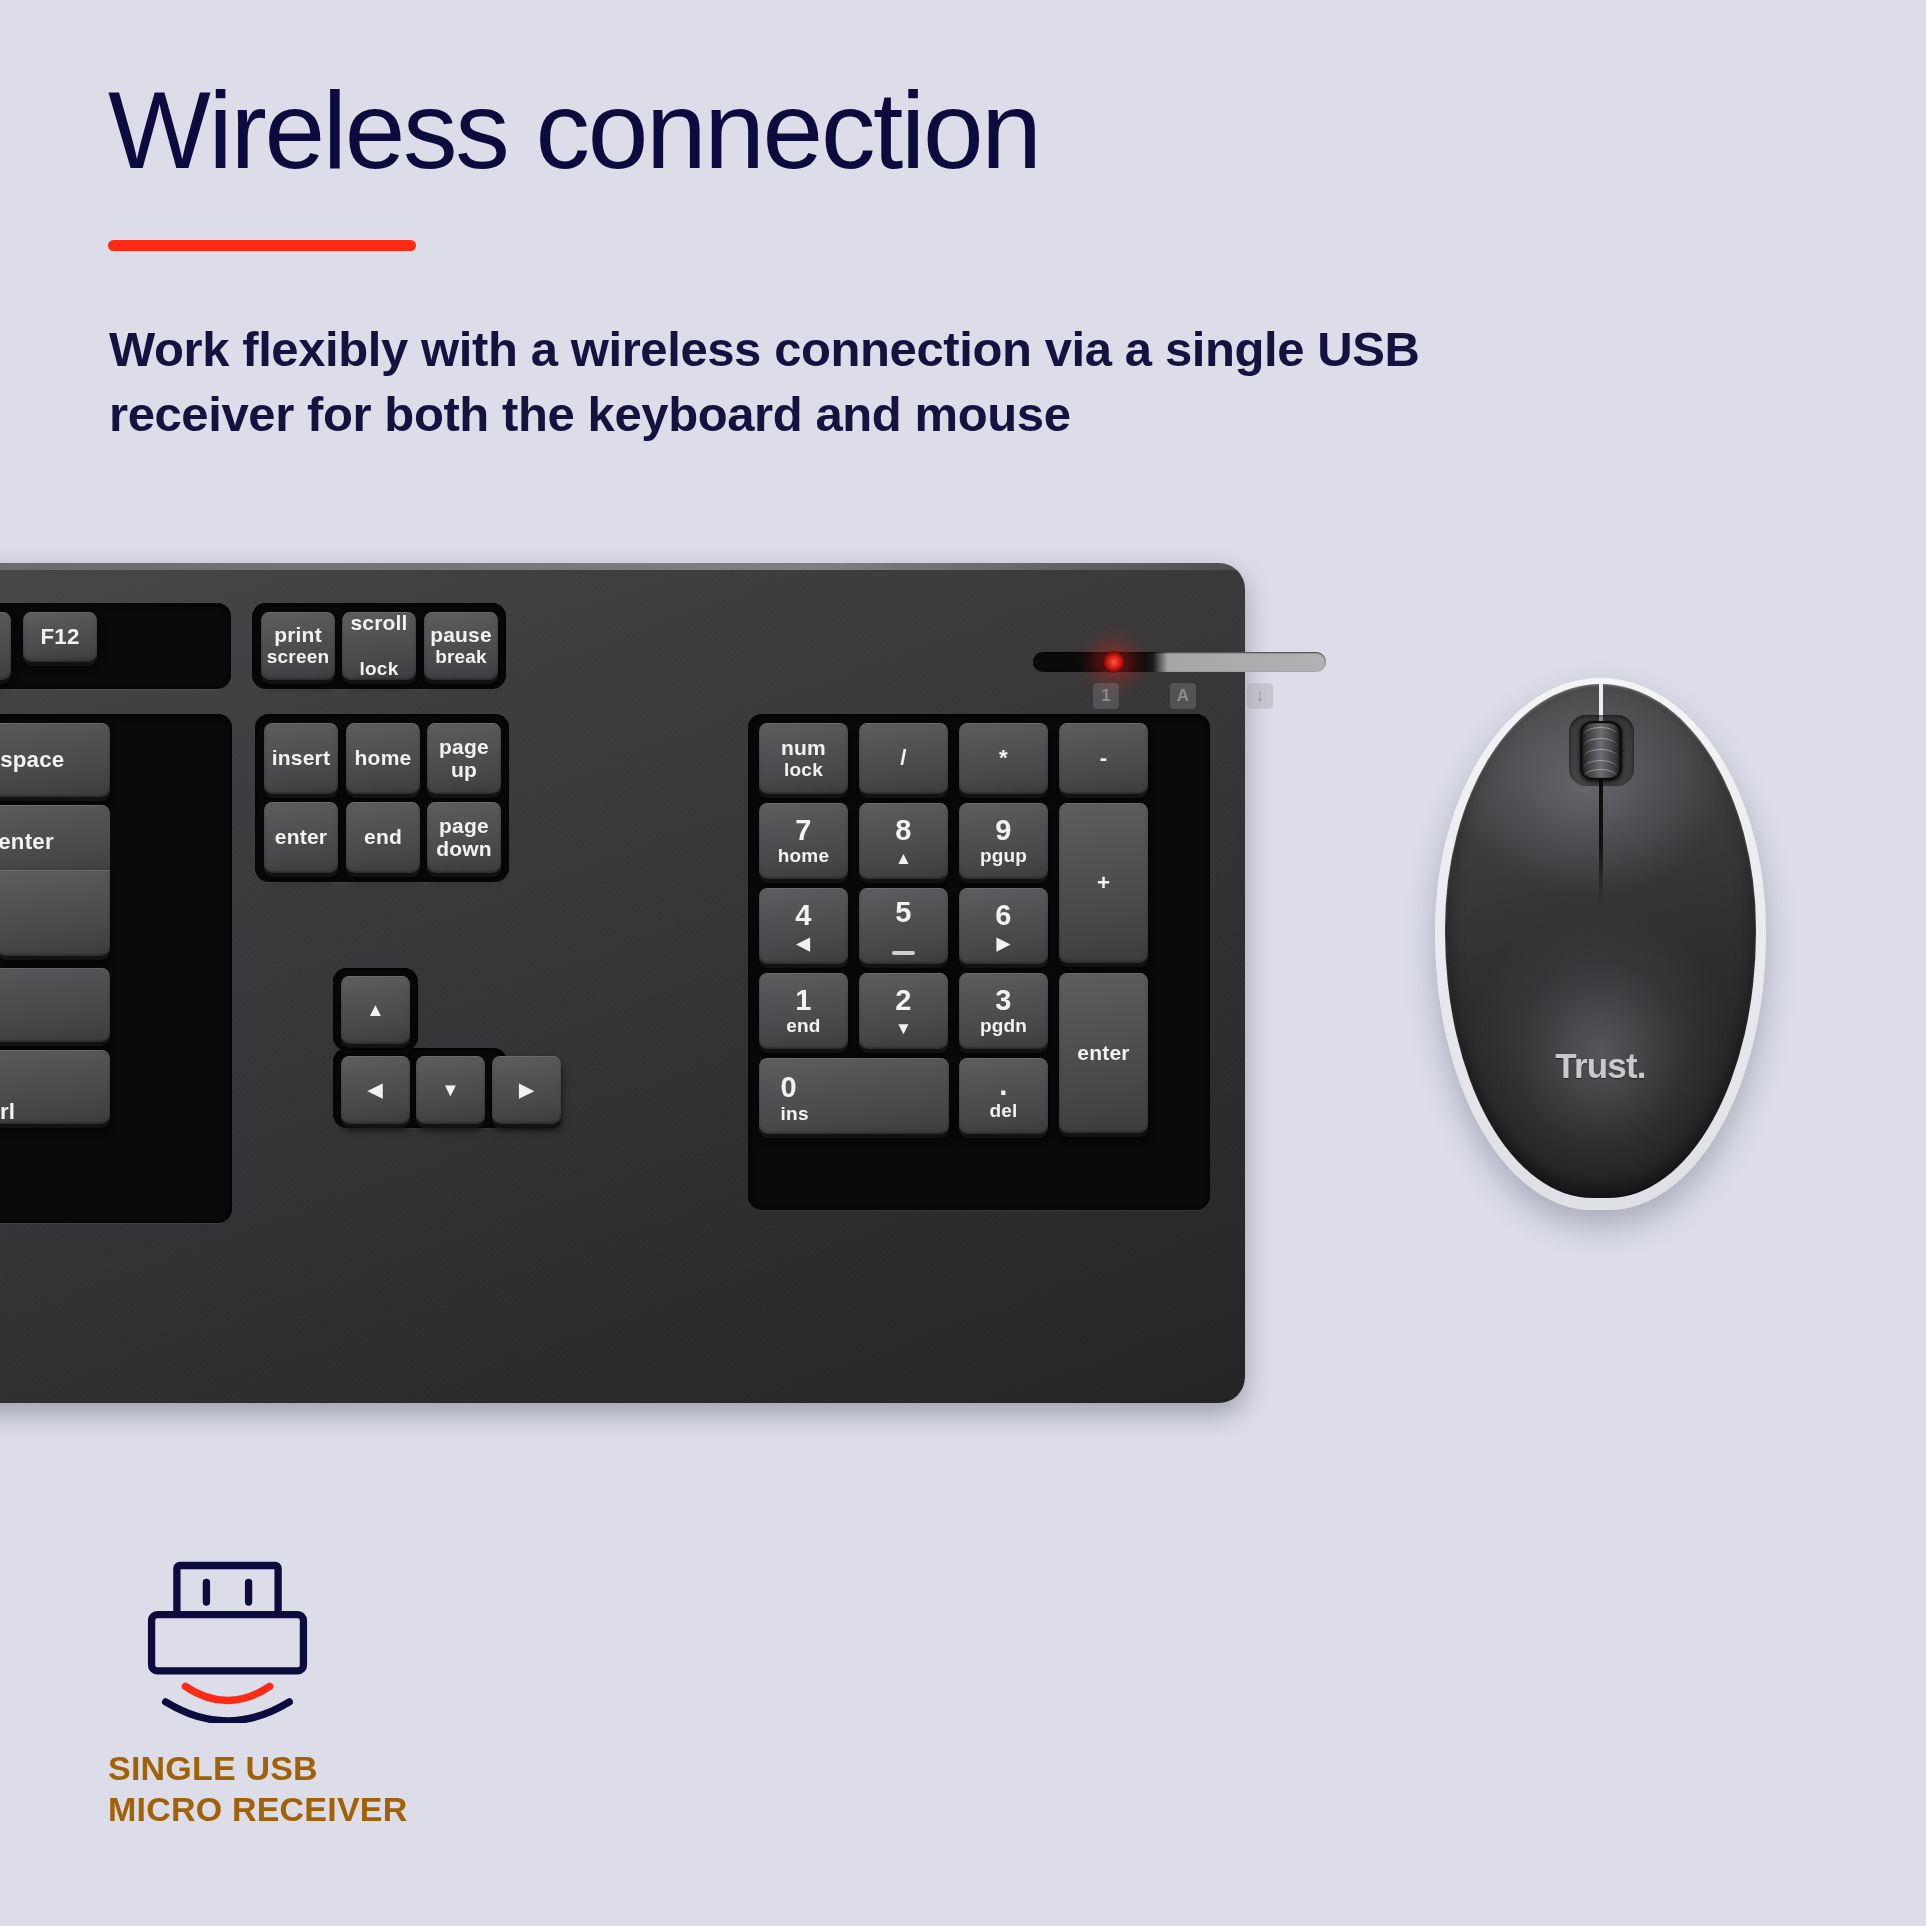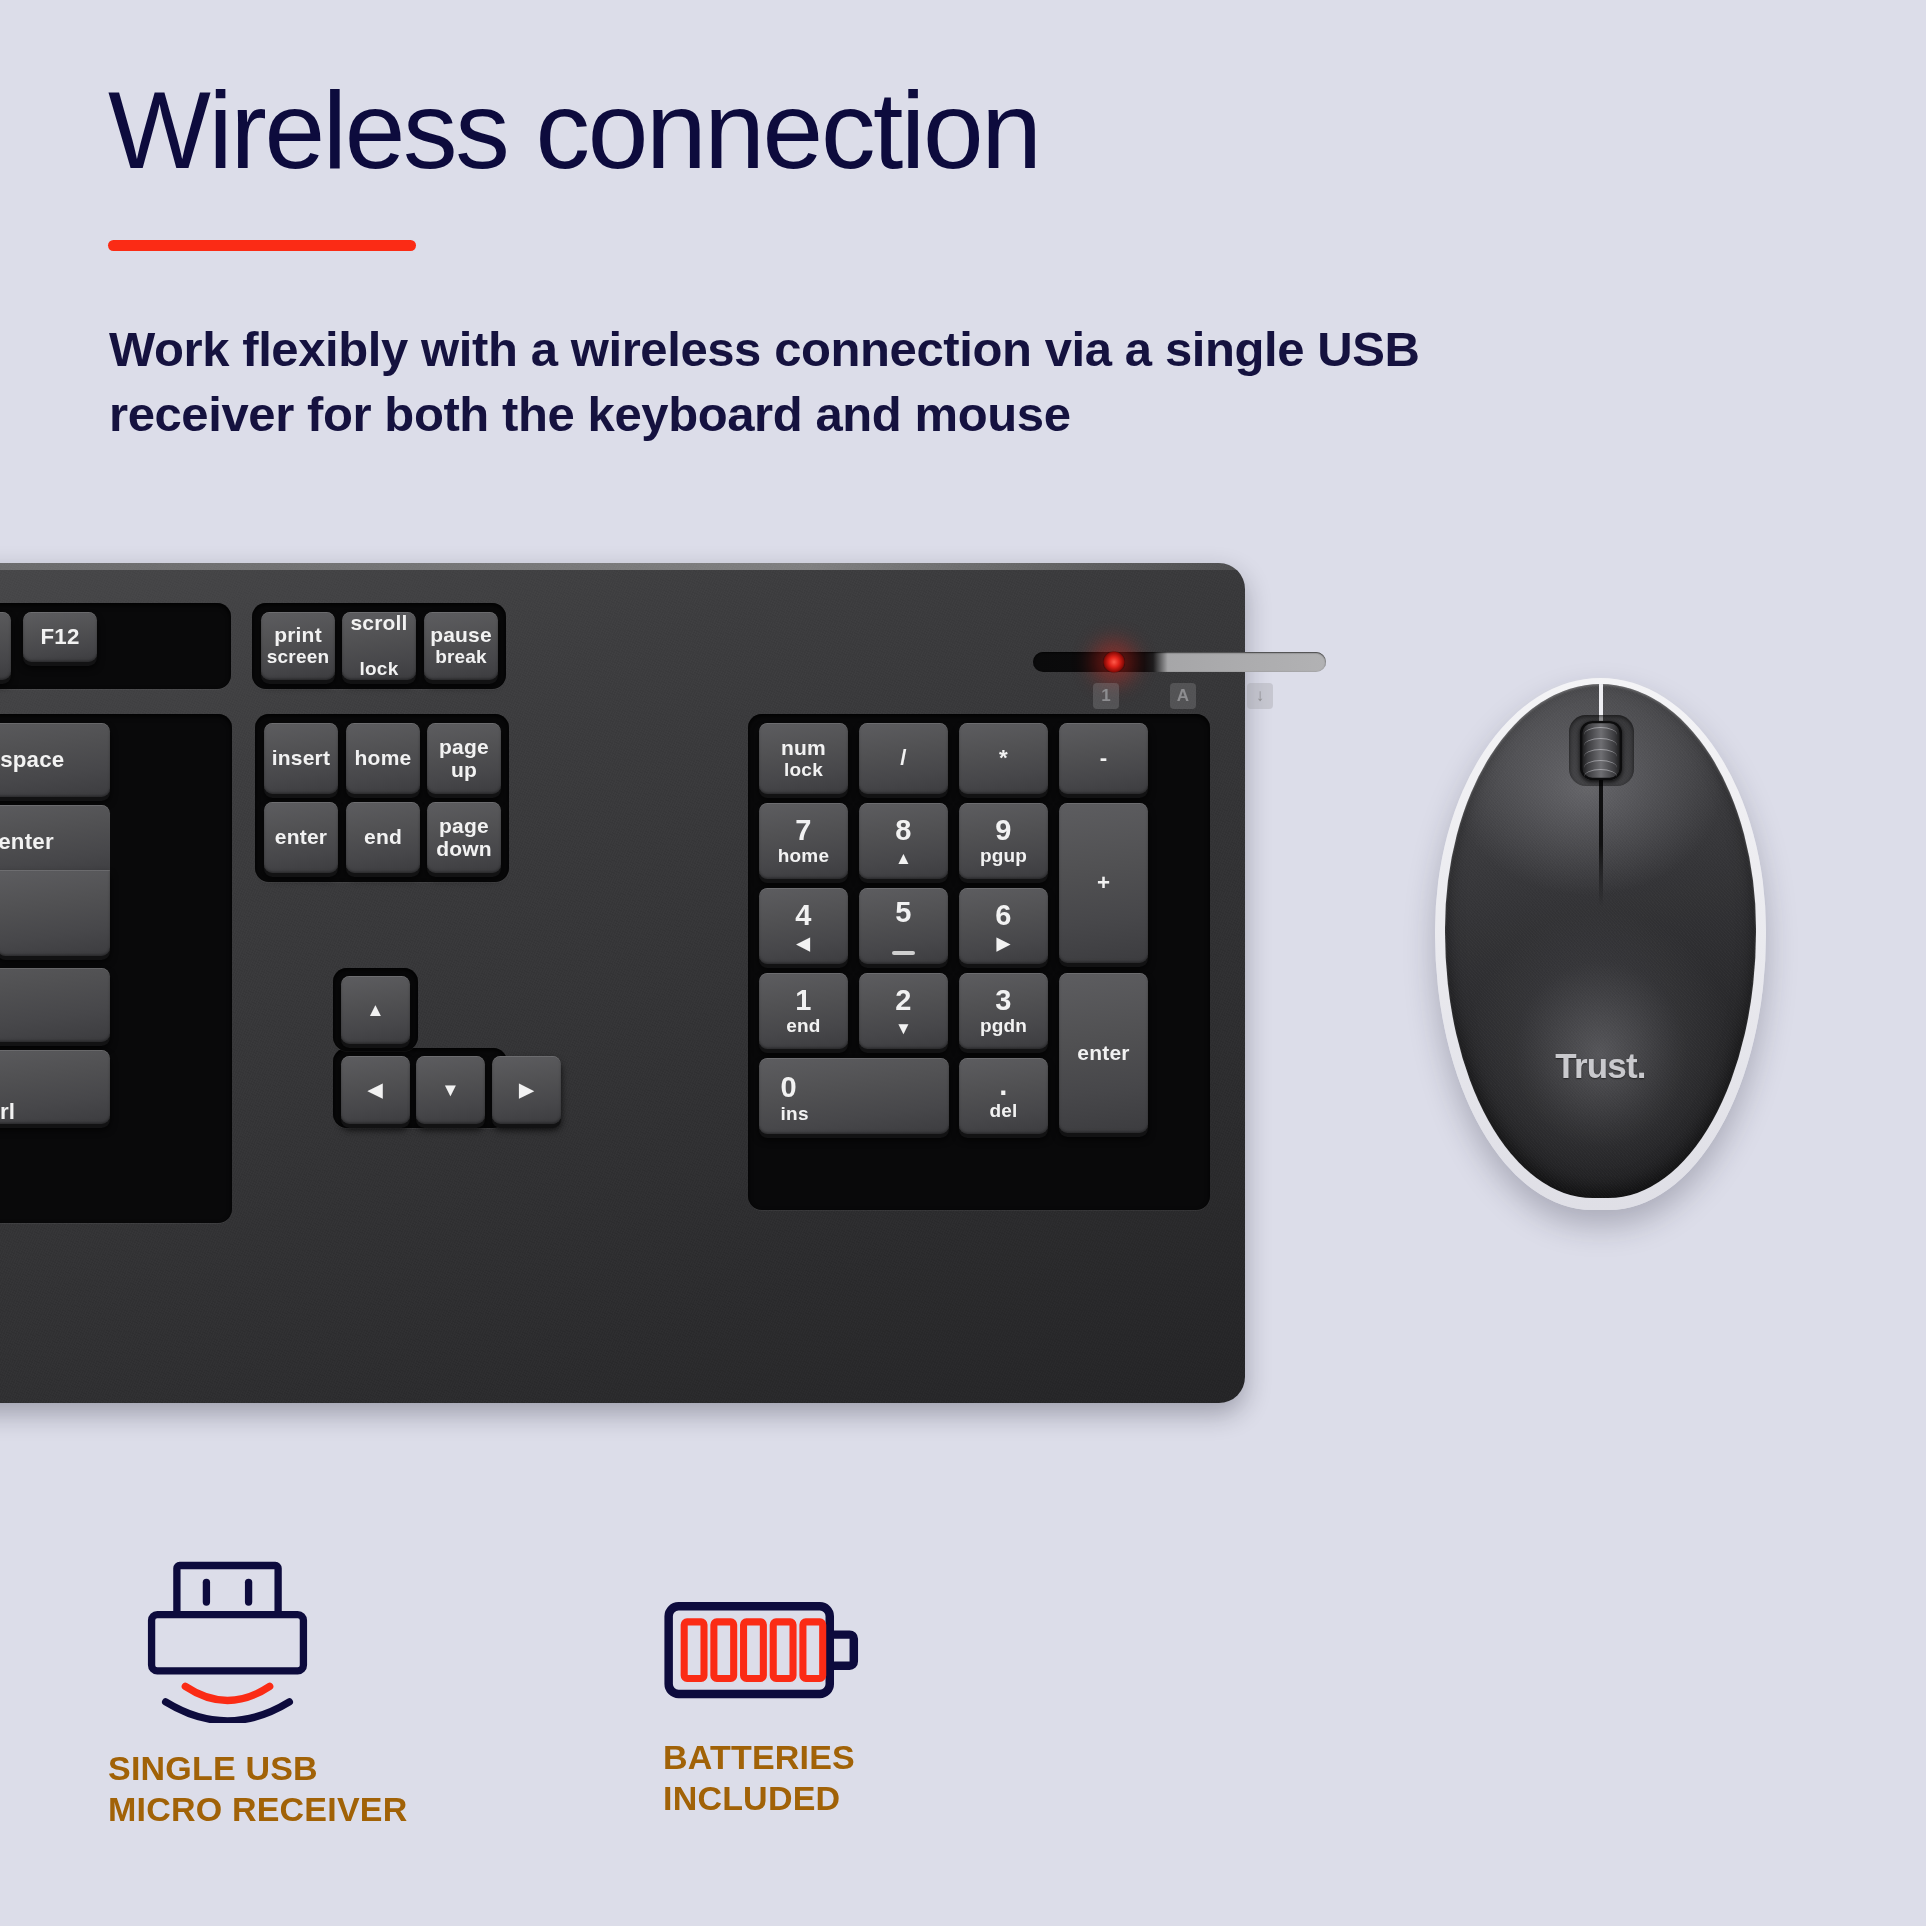--- a/index.html
+++ b/index.html
@@ -314,28 +314,15 @@
       <line x1="70" y1="18" x2="70" y2="32" stroke="#0d0b3d" stroke-width="5.2" stroke-linecap="round"></line>
       <line x1="100" y1="18" x2="100" y2="32" stroke="#0d0b3d" stroke-width="5.2" stroke-linecap="round"></line>
       <rect x="31" y="41" width="108" height="40" rx="4" fill="#dcdde9" stroke="#0d0b3d" stroke-width="5.2"></rect>
       <path d="M55 92 Q85 112 115 92" fill="none" stroke="#fb2b15" stroke-width="5.2" stroke-linecap="round"></path>
       <path d="M41 103 Q85 130 129 103" fill="none" stroke="#0d0b3d" stroke-width="5.2" stroke-linecap="round"></path>
     </svg>
     <div class="cap">SINGLE USB
 MICRO RECEIVER</div>
   </div>
 
-  <div class="feature f2">
-    <svg width="212" height="116" viewBox="0 0 150 82">
-      <rect x="4" y="8" width="114" height="62" rx="7" fill="none" stroke="#0d0b3d" stroke-width="6"></rect>
-      <path d="M118 28 h14 a3 3 0 0 1 3 3 v16 a3 3 0 0 1 -3 3 h-14 z" fill="none" stroke="#0d0b3d" stroke-width="6" stroke-linejoin="round"></path>
-      <rect x="15" y="19" width="14" height="40" rx="2" fill="none" stroke="#fb2b15" stroke-width="5"></rect>
-      <rect x="36" y="19" width="14" height="40" rx="2" fill="none" stroke="#fb2b15" stroke-width="5"></rect>
-      <rect x="57" y="19" width="14" height="40" rx="2" fill="none" stroke="#fb2b15" stroke-width="5"></rect>
-      <rect x="78" y="19" width="14" height="40" rx="2" fill="none" stroke="#fb2b15" stroke-width="5"></rect>
-      <rect x="99" y="19" width="14" height="40" rx="2" fill="none" stroke="#fb2b15" stroke-width="5"></rect>
-    </svg>
-    <div class="cap">BATTERIES
-INCLUDED</div>
-  </div>
 
 </div>
 
 
 </body></html>

